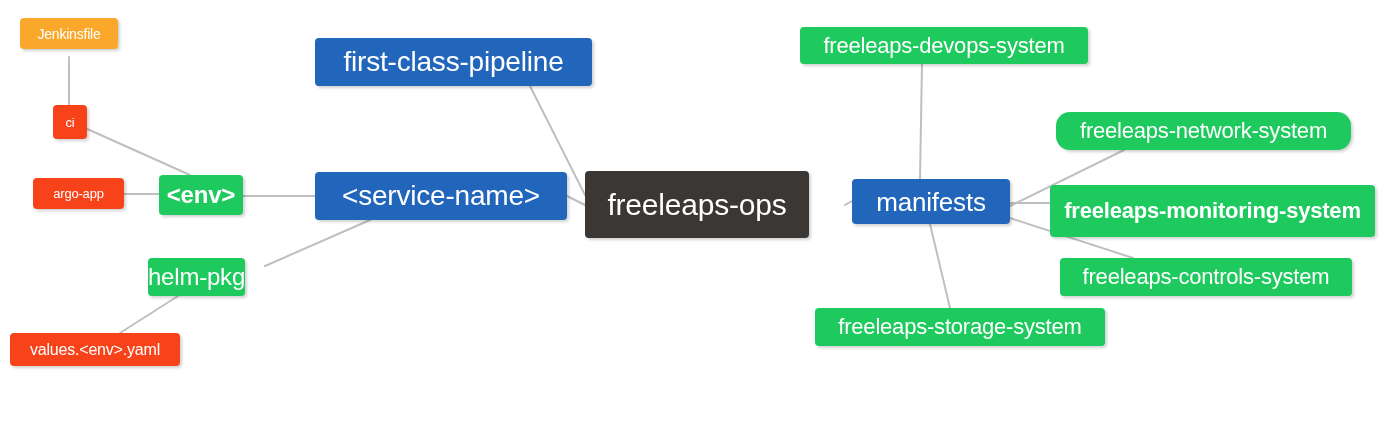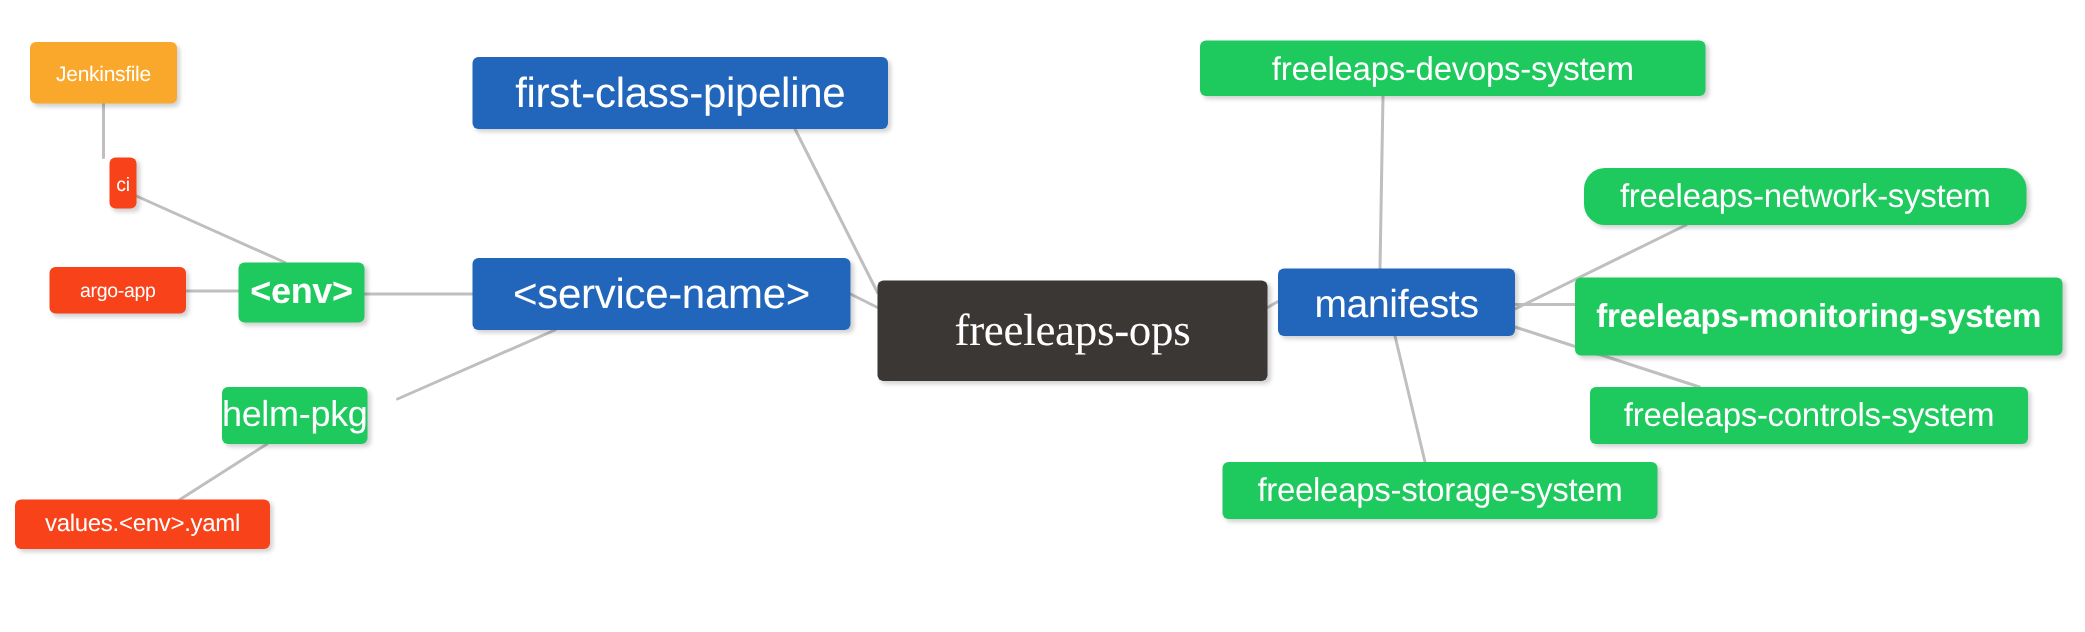--- a/index.html
+++ b/index.html
@@ -78,29 +78,29 @@
       <line x1="190" y1="175" x2="85" y2="128" stroke="#bfbfbf" stroke-width="2" stroke-linecap="round"></line>
       <line x1="69" y1="105" x2="69" y2="57" stroke="#bfbfbf" stroke-width="2" stroke-linecap="round"></line>
       <line x1="178" y1="296" x2="120" y2="333" stroke="#bfbfbf" stroke-width="2" stroke-linecap="round"></line>
       <line x1="920" y1="179" x2="922" y2="64" stroke="#bfbfbf" stroke-width="2" stroke-linecap="round"></line>
       <line x1="1010" y1="206" x2="1124" y2="150" stroke="#bfbfbf" stroke-width="2" stroke-linecap="round"></line>
       <line x1="1010" y1="203" x2="1050" y2="203" stroke="#bfbfbf" stroke-width="2" stroke-linecap="round"></line>
       <line x1="1010" y1="218" x2="1133" y2="258" stroke="#bfbfbf" stroke-width="2" stroke-linecap="round"></line>
       <line x1="930" y1="224" x2="950" y2="308" stroke="#bfbfbf" stroke-width="2" stroke-linecap="round"></line>
     </svg>
   <div id="node-layer">
-      <div class="node node-root" style="left: 585px; top: 187px; width: 260px; height: 67px; font-family: Liberation Serif, serif;">freeleaps-ops</div>
+      <div class="node node-root" style="left: 585px; top: 171px; width: 224px; height: 67px;">freeleaps-ops</div>
       <div class="node node-blue node-blue-lg" style="left: 315px; top: 38px; width: 277px; height: 48px;">first-class-pipeline</div>
       <div class="node node-blue node-blue-lg" style="left: 315px; top: 172px; width: 252px; height: 48px;">&lt;service-name&gt;</div>
       <div class="node node-blue node-blue-md" style="left: 852px; top: 179px; width: 158px; height: 45px;">manifests</div>
       <div class="node node-green node-green-md" style="left: 159px; top: 175px; width: 84px; height: 40px; font-weight: bold;">&lt;env&gt;</div>
       <div class="node node-green node-green-md" style="left: 148px; top: 258px; width: 97px; height: 38px;">helm-pkg</div>
-      <div class="node node-green node-green-lg" style="left: 800px; top: 27px; width: 337px; height: 37px;">freeleaps-devops-system</div>
+      <div class="node node-green node-green-lg" style="left: 800px; top: 27px; width: 288px; height: 37px;">freeleaps-devops-system</div>
       <div class="node node-green node-green-lg" style="left: 1056px; top: 112px; width: 295px; height: 38px; border-radius: 14px;">freeleaps-network-system</div>
       <div class="node node-green node-green-lg" style="left: 1050px; top: 185px; width: 325px; height: 52px; font-weight: bold;">freeleaps-monitoring-system</div>
       <div class="node node-green node-green-lg" style="left: 1060px; top: 258px; width: 292px; height: 38px;">freeleaps-controls-system</div>
       <div class="node node-green node-green-lg" style="left: 815px; top: 308px; width: 290px; height: 38px;">freeleaps-storage-system</div>
-      <div class="node node-orange" style="left: 20px; top: 28px; width: 98px; height: 41px;">Jenkinsfile</div>
-      <div class="node node-red node-red-sm" style="left: 53px; top: 105px; width: 18px; height: 34px; margin-left: 20px;">ci</div>
+      <div class="node node-orange" style="left: 20px; top: 18px; width: 98px; height: 31px;">Jenkinsfile</div>
+      <div class="node node-red node-red-sm" style="left: 53px; top: 105px; width: 34px; height: 34px;">ci</div>
       <div class="node node-red node-red-sm" style="left: 33px; top: 178px; width: 91px; height: 31px;">argo-app</div>
       <div class="node node-red node-red-md" style="left: 10px; top: 333px; width: 170px; height: 33px;">values.&lt;env&gt;.yaml</div>
     </div>
 </div>
 
 </body></html>

